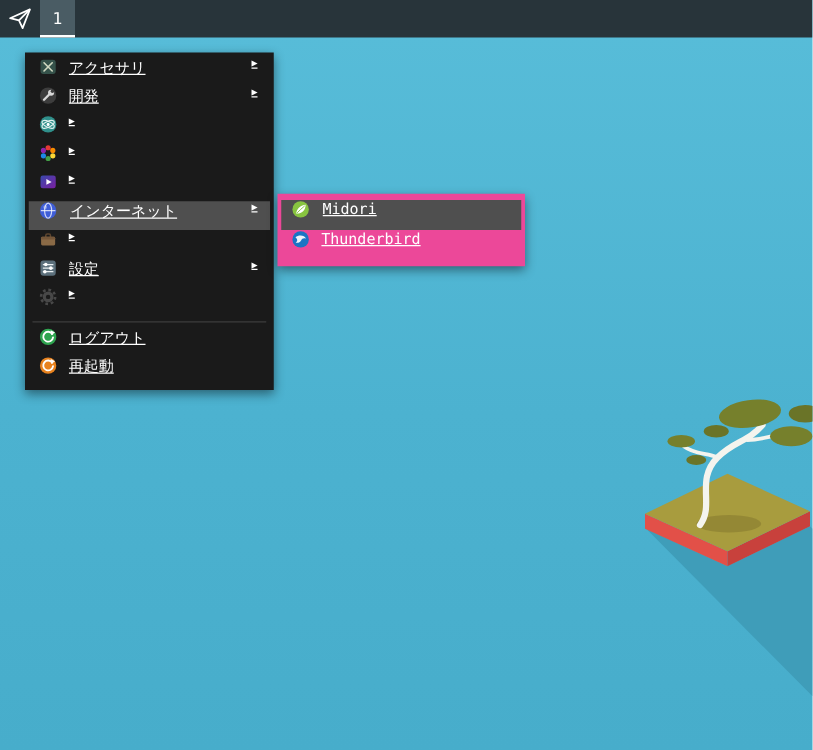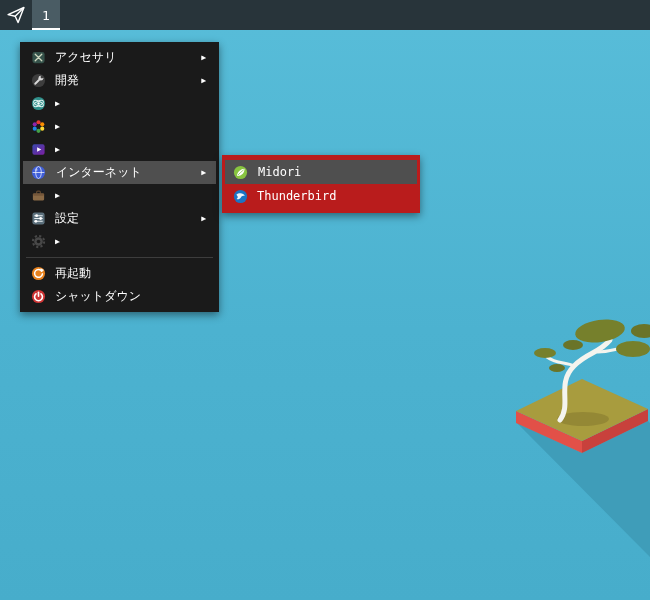--- a/index.html
+++ b/index.html
@@ -19,26 +19,26 @@
     width:28px;background:#4a5c64;color:#fff;display:flex;align-items:center;justify-content:center;
     font-size:13px;position:relative;cursor:pointer;
   }
   .ws::after{content:"";position:absolute;left:0;right:0;bottom:0;height:2px;background:#ffffff;}
   
   .menu{
     position:absolute;left:20px;top:42px;width:199px;background:#1a1a1a;
     padding:4px 0;z-index:6;box-shadow:0 3px 8px rgba(0,0,0,.45);
   }
   .submenu{
-    position:absolute;left:222px;top:155px;width:198px;background:#b91c1c;
+    position:absolute;left:222px;top:155px;width:198px;background:#ec4899;
     padding:5px 0;z-index:7;box-shadow:0 3px 8px rgba(0,0,0,.45);
   }
   .menu-item{
-    height:23px;display:flex;align-items:center;gap:9px;
-    padding:0 8px;margin:0 3px;color:#ffffff;font-size:12px;cursor:pointer;white-space:nowrap;
+    height:23px;display:flex;align-items:flex-start;gap:9px;
+    padding:0 8px;margin:0 3px;color:#ffffff;font-size:12px;cursor:pointer;white-space:nowrap;text-decoration:underline;
   }
   .submenu .menu-item{height:24px;}
   .menu-item.hl{background:#4f4f4f;gap:10px;}
   .mi-icon{width:15px;height:15px;flex:0 0 15px;display:inline-flex;}
   .mi-icon svg{width:15px;height:15px;}
   .mi-label{flex:1;overflow:hidden;}
   .mi-arrow{font-size:8px;color:#ffffff;padding-right:2px;}
   .separator{height:1px;background:#3d3d3d;margin:4px 6px;}
 </style>
 </head>
@@ -187,42 +187,42 @@
             <circle cx="8" cy="8" r="6" fill="none" stroke="#484848" stroke-width="2.2" stroke-dasharray="2.35 2.36"></circle>
             <circle cx="8" cy="8" r="4.6" fill="#484848"></circle>
             <circle cx="8" cy="8" r="1.9" fill="#1a1a1a"></circle>
           </svg>
       </span>
       <span class="mi-arrow">▶</span>
     </div>
 
     <div class="separator"></div>
 
+    <div class="menu-item">
+      <span class="mi-icon">
+        <svg viewBox="0 0 16 16">
+            <circle cx="8" cy="8" r="7" fill="#2ea44f"></circle>
+            <path d="M11.5 5.5 A4.2 4.2 0 1 0 12.2 8.4" fill="none" stroke="#ffffff" stroke-width="1.6" stroke-linecap="round"></path>
+            <polygon points="10.2,2.4 13.9,4.3 10.6,6.7" fill="#ffffff"></polygon>
+          </svg>
+      </span>
+      <span class="mi-label">ログアウト</span>
+    </div>
 
     <div class="menu-item">
       <span class="mi-icon">
         <svg viewBox="0 0 16 16">
             <circle cx="8" cy="8" r="7" fill="#e8821e"></circle>
             <path d="M11.5 5.5 A4.2 4.2 0 1 0 12.2 8.4" fill="none" stroke="#ffffff" stroke-width="1.6" stroke-linecap="round"></path>
             <polygon points="10.2,2.4 13.9,4.3 10.6,6.7" fill="#ffffff"></polygon>
           </svg>
       </span>
       <span class="mi-label">再起動</span>
     </div>
 
-    <div class="menu-item">
-      <span class="mi-icon">
-        <svg viewBox="0 0 16 16">
-            <circle cx="8" cy="8" r="7" fill="#cf3535"></circle>
-            <path d="M8 3.4 L8 7.6" stroke="#ffffff" stroke-width="1.7" stroke-linecap="round"></path>
-            <path d="M5.3 5.1 A4.2 4.2 0 1 0 10.7 5.1" fill="none" stroke="#ffffff" stroke-width="1.7" stroke-linecap="round"></path>
-          </svg>
-      </span>
-      <span class="mi-label">シャットダウン</span>
-    </div>
 
   </div>
 
   <div class="submenu">
 
     <div class="menu-item hl">
       <span class="mi-icon">
         <svg viewBox="0 0 16 16">
             <circle cx="8" cy="8" r="7" fill="#88c440"></circle>
             <path d="M4.2 11.6 C4.6 7 8.5 4.2 12.3 4 C12.2 8.8 8.8 11.9 4.2 11.6 Z" fill="#ffffff"></path>

